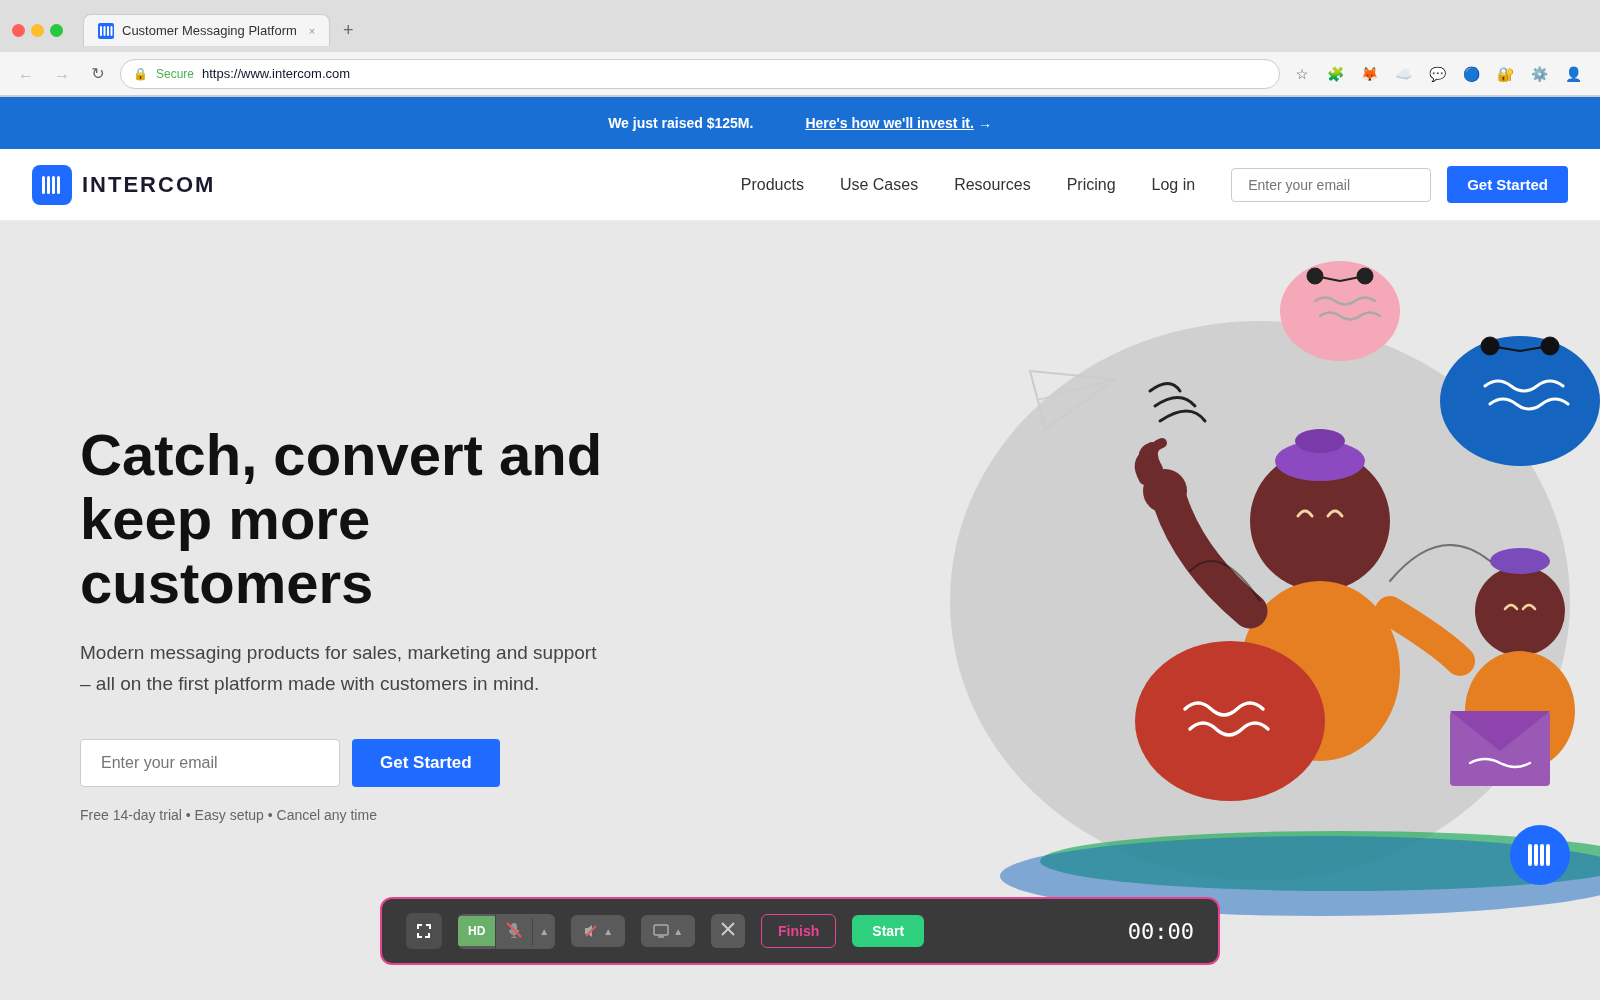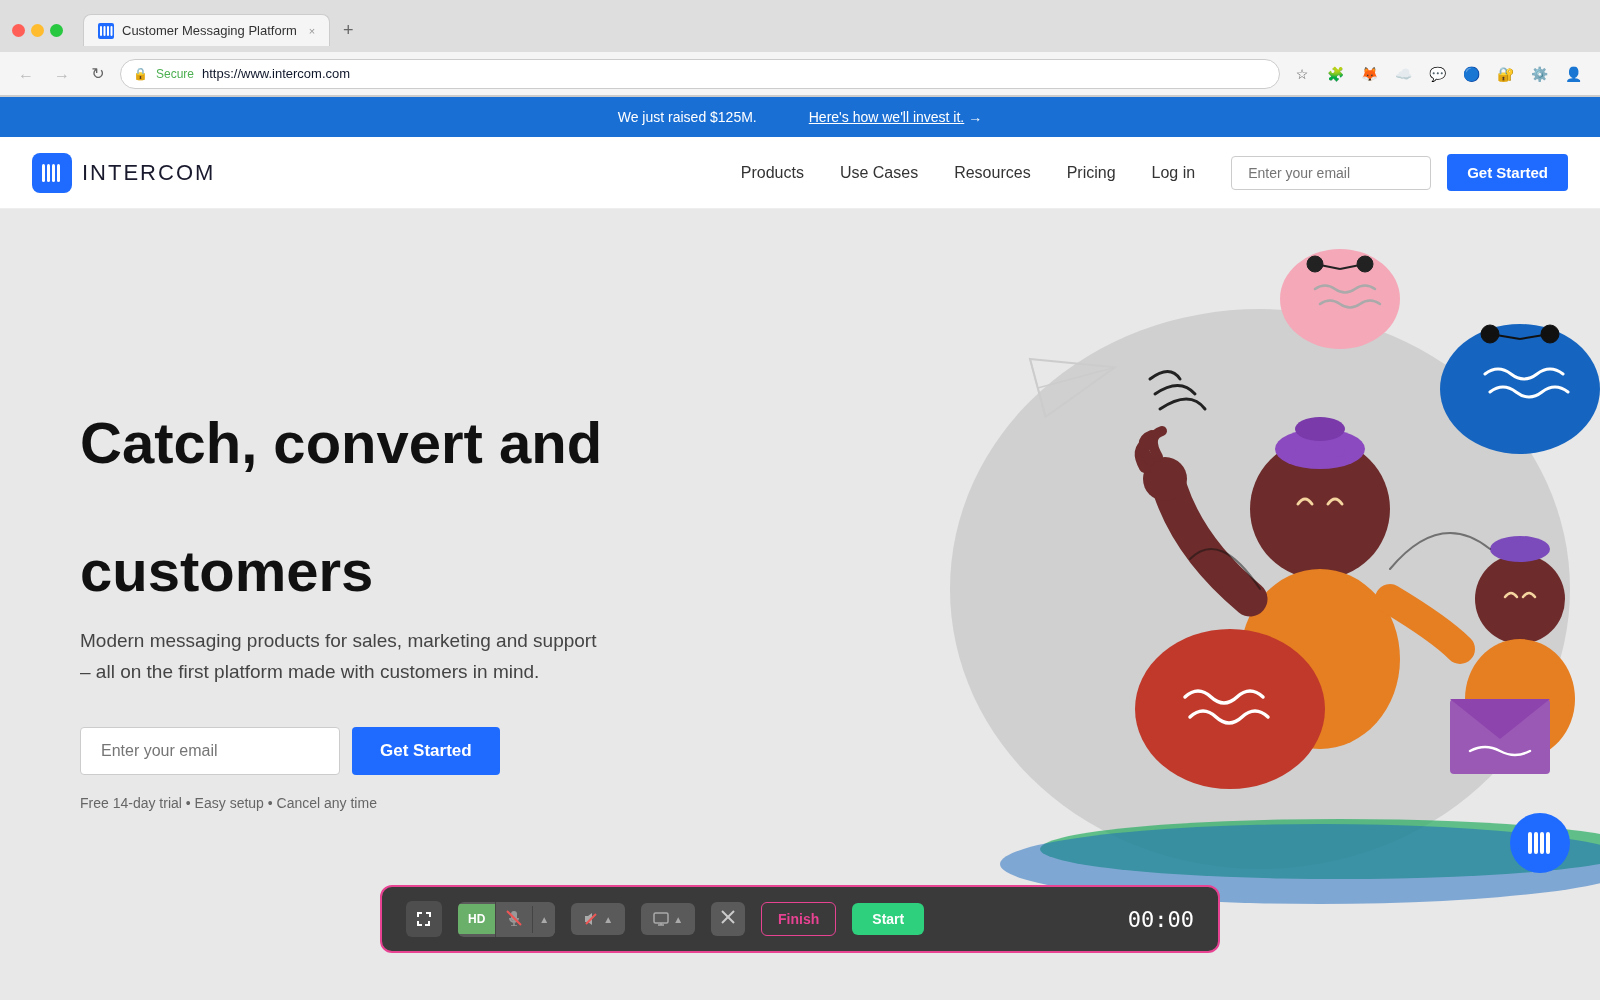--- a/index.html
+++ b/index.html
@@ -22,30 +22,30 @@
     .toolbar { display: flex; align-items: center; padding: 6px 12px; background: #f5f5f5; border-bottom: 1px solid #ccc; gap: 8px; height: 44px; }
     .nav-btn { width: 28px; height: 28px; display: flex; align-items: center; justify-content: center; color: #666; font-size: 16px; cursor: pointer; border-radius: 4px; }
     .nav-btn.disabled { color: #bbb; cursor: default; }
     .address-bar { flex: 1; display: flex; align-items: center; background: white; border: 1px solid #ccc; border-radius: 20px; padding: 4px 12px; font-size: 13px; gap: 6px; height: 30px; }
     .address-text { color: #0f172a; font-size: 13px; }
     .address-secure { color: #4caf50; font-size: 12px; margin-right: 2px; }
     .toolbar-icons { display: flex; gap: 6px; align-items: center; }
     .toolbar-icon { width: 28px; height: 28px; display: flex; align-items: center; justify-content: center; color: #555; cursor: pointer; border-radius: 4px; font-size: 14px; }
 
     
-    .announcement-banner { background: #1a6fd4; color: white; text-align: center; padding: 10px; font-size: 14px; height: 40px; display: flex; align-items: center; justify-content: center; }
+    .announcement-banner { background: #1a6fd4; color: white; text-align: center; padding: 10px; font-size: 14px; height: 52px; display: flex; align-items: center; justify-content: center; font-weight: bold; }
     .announcement-banner a { color: white; text-decoration: underline; margin-left: 4px; padding-left: 48px; }
     .announcement-banner .arrow { margin-left: 4px; }
 
     
     .main-nav { background: white; display: flex; align-items: center; padding: 0 32px; height: 72px; border-bottom: 1px solid #eee; }
     .logo { display: flex; align-items: center; gap: 10px; margin-right: auto; }
     .logo-icon { width: 40px; height: 40px; background: #1f6bff; border-radius: 8px; display: flex; align-items: center; justify-content: center; }
     .logo-icon svg { width: 24px; height: 24px; }
-    .logo-text { font-size: 22px; font-weight: 400; color: #1a1a2e; letter-spacing: 2px; }
+    .logo-text { font-size: 22px; font-weight: 700; color: #1a1a2e; letter-spacing: 2px; }
     .nav-links { display: flex; align-items: center; gap: 36px; }
     .nav-link { font-size: 16px; color: #333; cursor: pointer; text-decoration: none; }
     .nav-right { display: flex; align-items: center; gap: 16px; margin-left: 36px; }
     .email-input-nav { border: 1px solid #ccc; border-radius: 4px; padding: 8px 16px; font-size: 14px; width: 200px; color: #999; }
     .get-started-btn-nav { background: #1f6bff; color: white; border: none; border-radius: 4px; padding: 10px 20px; font-size: 15px; font-weight: 600; cursor: pointer; white-space: nowrap; }
 
     
     .hero { background: #e8e8e8; display: flex; align-items: center; padding: 60px 80px 40px; position: relative; height: calc(1000px - 40px - 84px - 40px - 72px); overflow: hidden; }
     .hero-content { max-width: 600px; z-index: 2; padding-top: 20px; }
     .hero-title { font-size: 58px; font-weight: 800; line-height: 1.1; color: #111; margin-bottom: 24px; }
@@ -157,21 +157,21 @@
     <div class="nav-right">
       <input class="email-input-nav" type="email" placeholder="Enter your email" style="">
       <button class="get-started-btn-nav">Get Started</button>
     </div>
   </nav>
 
   <section class="hero">
     <div class="hero-content">
       <h1 class="hero-title">
         <span>Catch, convert and</span><br>
-        <br>
+        <span>keep more</span><br>
         <span>customers</span>
       </h1>
       <p class="hero-subtitle">Modern messaging products for sales, marketing and support – all on the first platform made with customers in mind.</p>
       <div class="hero-cta">
         <input class="email-input-hero" type="email" placeholder="Enter your email" style="">
         <button class="get-started-btn-hero">Get Started</button>
       </div>
       <p class="hero-fine-print">Free 14-day trial  •  Easy setup  •  Cancel any time</p>
     </div>
 

